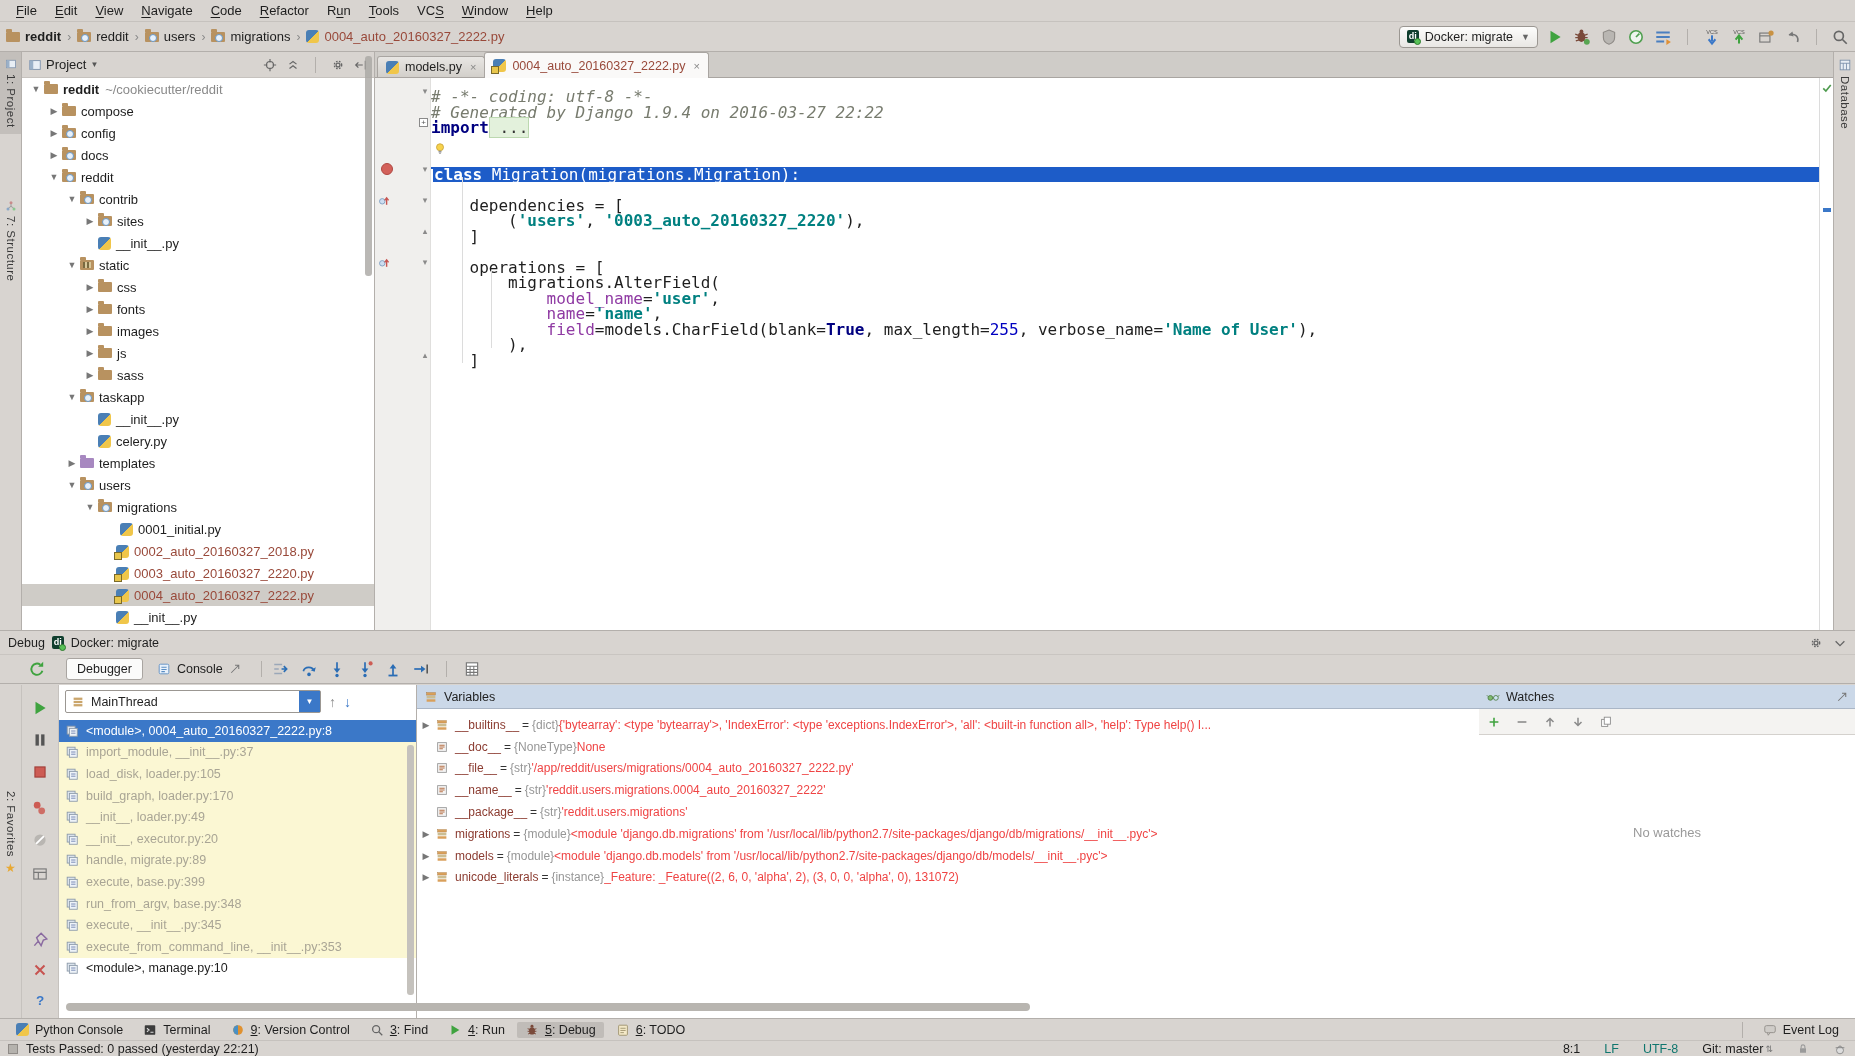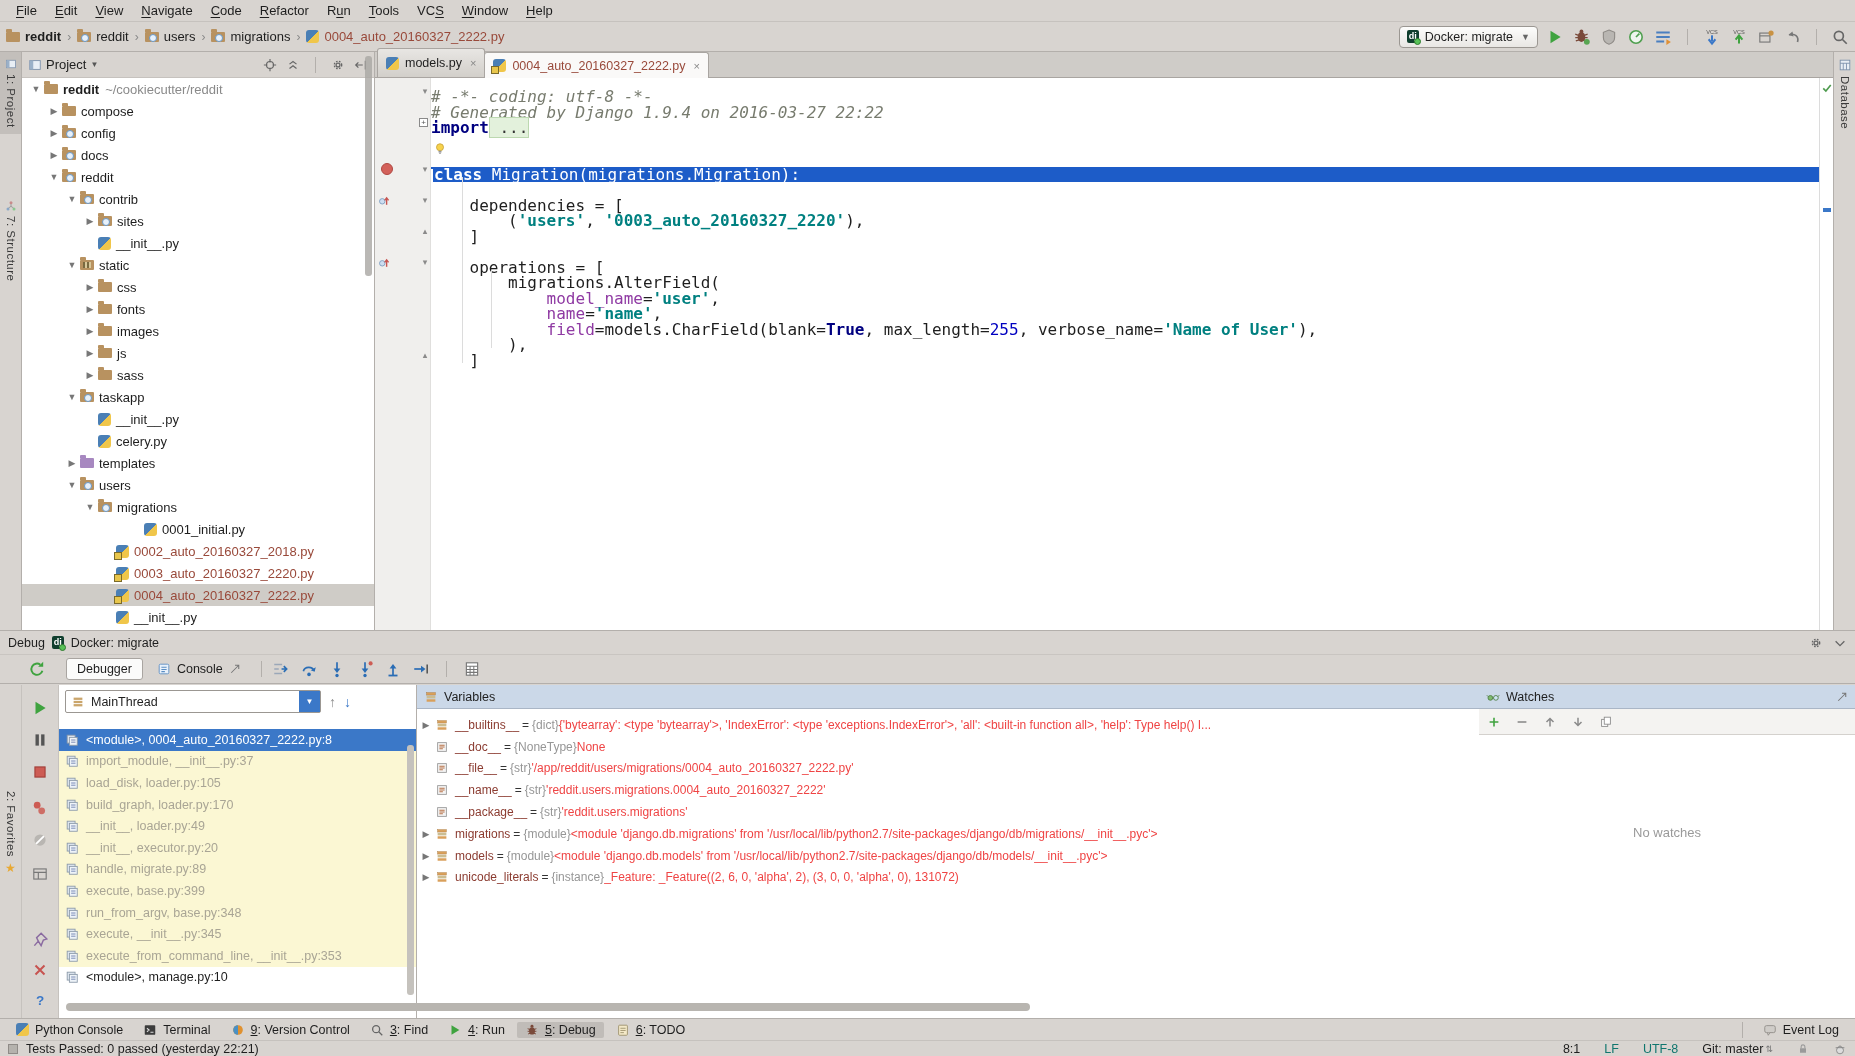--- a/index.html
+++ b/index.html
@@ -53,21 +53,21 @@
   .fold-ic.src::after{content:'';position:absolute;left:4px;top:2px;width:6px;height:6px;border-radius:50%;background:#e8f1fa;border:1px solid #6898c8;}
   .fold-ic.static::after{content:'';position:absolute;left:3px;top:2px;width:8px;height:6px;background:repeating-linear-gradient(90deg,#7a6a40 0 2px,#d8c89a 2px 4px);}
   .fold-ic.tpl{background:#a788c0;} .fold-ic.tpl::before{background:#a788c0;}
   .py-ic{position:relative;display:inline-block;width:13px;height:13px;border-radius:3px;background:linear-gradient(135deg,#4a7fb5 0 52%,#f0c64a 52% 100%);flex:none;}
   .py-ic.badge::after{content:'';position:absolute;left:-2px;bottom:-2px;width:6px;height:6px;background:#e8c64c;border:1px solid #7a6a2a;}
   #tree-scroll{position:absolute;right:2px;top:4px;width:7px;height:220px;background:#a9a6a2;border-radius:3px;opacity:.8;}
 
   
   #editor{position:absolute;left:375px;top:0;right:22px;height:100%;background:#fff;}
   #tabsbar{height:26px;background:#cfccc8;border-bottom:1px solid #a9a5a1;display:flex;align-items:flex-end;padding-left:2px;}
-  .etab{display:flex;align-items:center;gap:6px;height:29px;padding:0 8px;font-size:12.5px;border:1px solid #a9a5a1;border-bottom:none;background:linear-gradient(#e8e6e3,#d2cfca);margin-right:-1px;border-radius:3px 3px 0 0;}
+  .etab{display:flex;align-items:center;gap:6px;height:21px;padding:0 8px;font-size:12.5px;border:1px solid #a9a5a1;border-bottom:none;background:linear-gradient(#e8e6e3,#d2cfca);margin-right:-1px;border-radius:3px 3px 0 0;}
   .etab.active{background:#faf9f8;height:26px;margin-bottom:-1px;}
   .etab.mod .elabel{color:#99493a;}
   .etab .x{color:#888;font-size:11px;margin-left:2px;}
   #edbody{position:absolute;left:0;top:26px;right:0;bottom:0;background:#fff;}
   #gutter{position:absolute;left:0;top:0;width:56px;bottom:0;background:#f0efed;border-right:1px solid #e0dfdd;}
   #code{position:absolute;left:56px;top:0;right:14px;bottom:0;font-family:"DejaVu Sans Mono",monospace;font-size:16px;padding-top:11px;}
   .code-line{height:15.5px;line-height:15.5px;white-space:pre;position:relative;}
   .code-line.cur{background:#1d5cc8;color:#fff;}
   .code-line.cur .tk-k{color:#fff;font-weight:bold;}
   .caret{display:inline-block;width:2px;height:13px;background:#fff;vertical-align:-2px;margin-right:1px;}
@@ -95,21 +95,21 @@
   .dtab.active{background:#fbfbfa;border:1px solid #a9a5a1;}
   #rerun-slot{position:absolute;left:28px;top:5px;}
   #dcontent{position:absolute;left:0;top:54px;right:0;bottom:0;}
   #dstripe{position:absolute;left:0;top:0;width:22px;height:100%;border-right:1px solid #c6c2be;display:flex;flex-direction:column;align-items:center;}
   #dtools{position:absolute;left:22px;top:0;width:37px;height:100%;border-right:1px solid #c6c2be;}
   #dtools .ti{position:absolute;left:9px;}
   .panel{position:absolute;top:0;bottom:0;background:#fff;}
   .phead{height:24px;background:#cbd8e8;border-bottom:1px solid #aab6c6;display:flex;align-items:center;gap:6px;padding:0 7px;font-size:12.5px;}
   .phead .float{margin-left:auto;}
   #frames{left:59px;width:358px;border-right:1px solid #b3afab;}
-  #threadrow{display:flex;align-items:center;gap:8px;padding:5px 6px 16px 6px;}
+  #threadrow{display:flex;align-items:center;gap:8px;padding:5px 6px 7px 6px;}
   #threadbox{display:flex;align-items:center;height:23px;width:256px;border:1px solid #9b9792;border-radius:2px;background:#fff;padding-left:5px;gap:6px;font-size:12.5px;}
   #threadbox .dd{margin-left:auto;width:21px;height:21px;background:#3b78c8;display:flex;align-items:center;justify-content:center;color:#fff;font-size:8px;}
   .arrbtn{font-size:14px;font-weight:bold;color:#8a8a8a;}
   .arrbtn.blue{color:#3b78c8;}
   #frames-list{font-size:12.5px;}
   .frow{height:21.6px;display:flex;align-items:center;gap:7px;padding-left:6px;white-space:nowrap;}
   .frow.lib{background:#fbf7d3;color:#a9a595;}
   .frow.sel{background:#3b78c8;color:#fff;}
   #fscroll{position:absolute;right:2px;top:60px;width:7px;height:250px;background:#c5c2bd;border-radius:3px;}
   #vars{left:417px;width:1212px;border-right:1px solid #b3afab;}
@@ -413,21 +413,21 @@
           <div class="trow" style="padding-left: 42px;">
             <span class="tw">▼</span>
             <span class="fold-ic src"></span>
             <span class="lbl">users</span>
           </div>
           <div class="trow" style="padding-left: 60px;">
             <span class="tw">▼</span>
             <span class="fold-ic src"></span>
             <span class="lbl">migrations</span>
           </div>
-          <div class="trow" style="padding-left: 106px;">
+          <div class="trow" style="padding-left: 82px;">
             <span class="tw"></span>
             <span class="py-ic"></span>
             <span class="lbl">0001_initial.py</span>
           </div>
           <div class="trow mod" style="padding-left: 78px;">
             <span class="tw"></span>
             <span class="py-ic badge"></span>
             <span class="lbl">0002_auto_20160327_2018.py</span>
           </div>
           <div class="trow mod" style="padding-left: 78px;">

